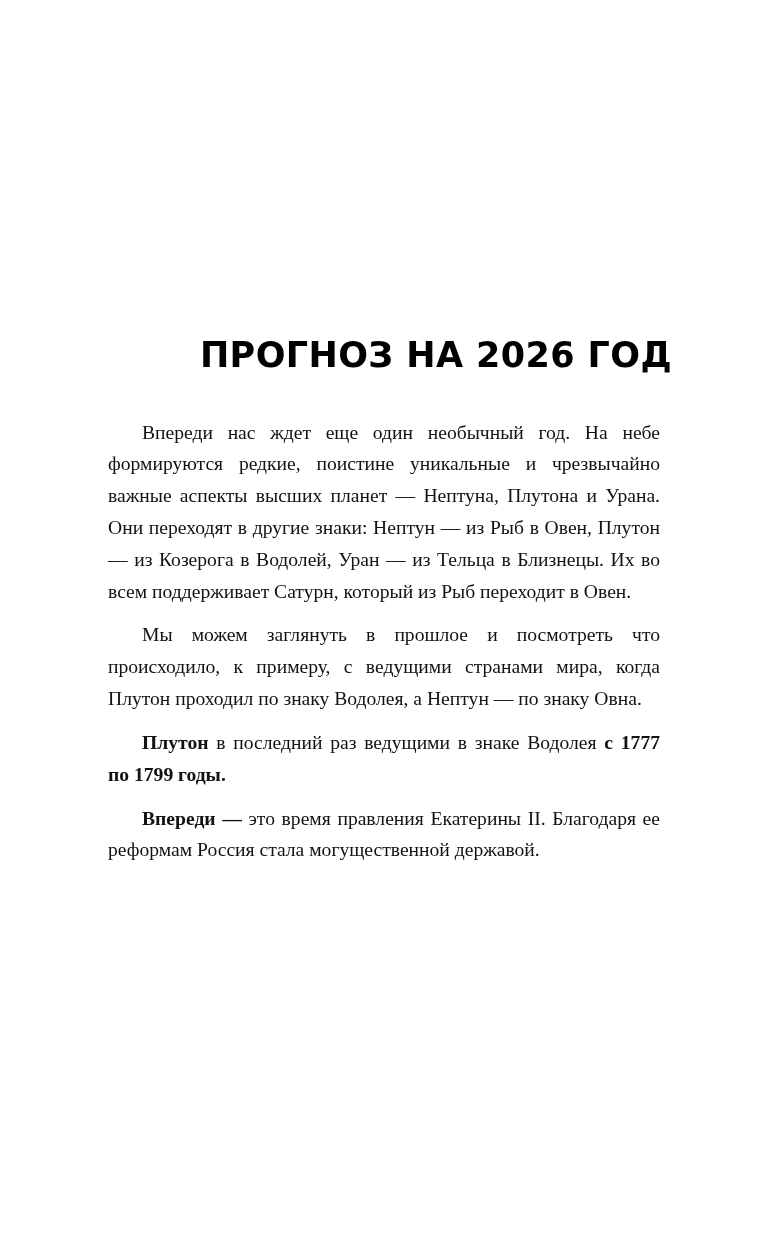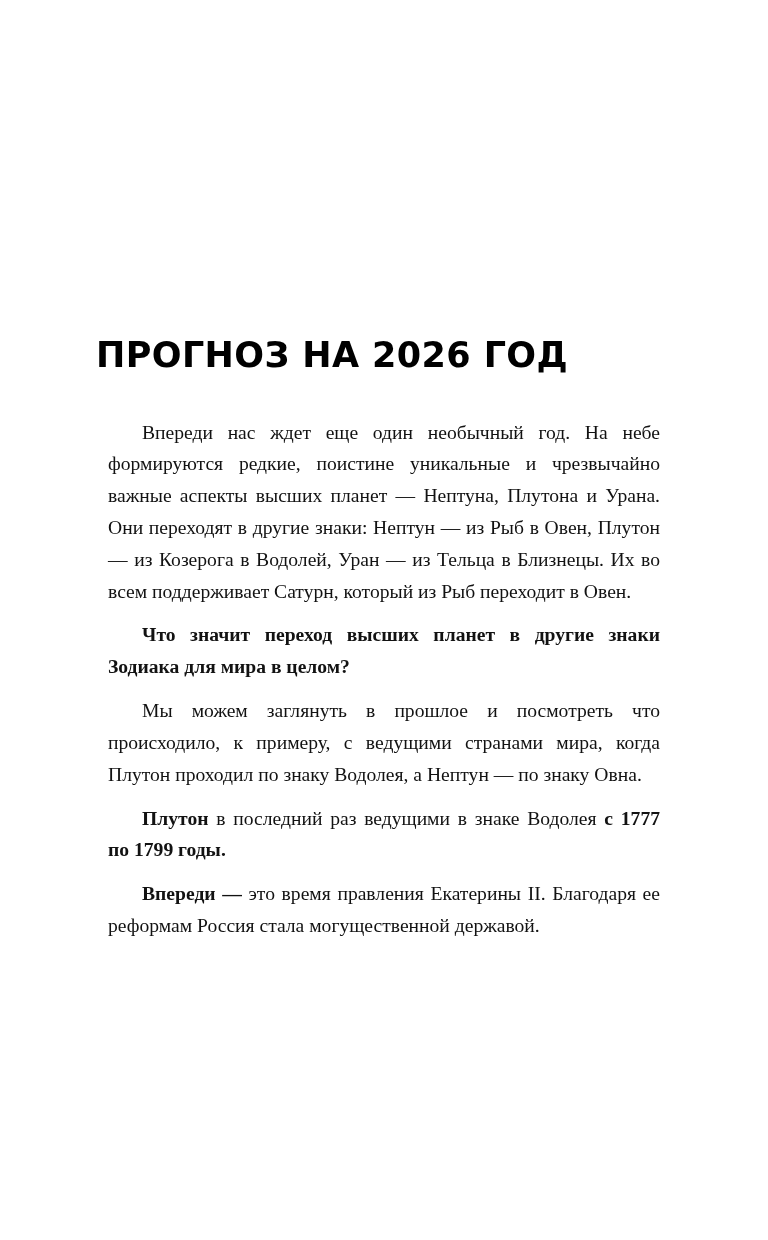--- a/index.html
+++ b/index.html
@@ -20,21 +20,21 @@
     height: 1240px;
     box-sizing: border-box;
     padding: 336px 96px 0 96px;
   }
   .chapter-title {
     font-family: "DejaVu Sans", sans-serif;
     font-weight: bold;
     font-size: 35px;
     line-height: 1.1;
     letter-spacing: 0.4px;
-    text-align: left;
+    text-align: right;
     color: #000000;
     margin: 0 0 42px 0;
   }
   .body-text {
     font-size: 19.6px;
     line-height: 1.625;
     text-align: justify;
     text-justify: inter-word;
     color: #121212;
     hyphens: manual;
@@ -57,23 +57,20 @@
 
   <h1 class="chapter-title">ПРОГНОЗ НА 2026 ГОД</h1>
 
   <div class="body-text">
 
     <p>
       <span>Впереди нас ждет еще один необычный год. На небе формируются редкие, поистине уникальные и чрезвычайно важные аспекты высших планет — Нептуна, Плутона и Урана. Они переходят в другие знаки: Нептун — из Рыб в Овен, Плутон — из Козерога в Водолей, Уран — из Тельца в Близнецы. Их во всем поддерживает Сатурн, который из Рыб переходит в Овен.</span>
     </p>
 
 
-    <p>
-      <b class="q-head">Что значит переход высших планет в другие знаки Зодиака для мира в целом?</b>
-    </p>
 
     <p>
       <span>Мы можем заглянуть в прошлое и посмотреть что происходило, к примеру, с ведущими странами мира, когда Плутон проходил по знаку Водолея, а Нептун — по знаку Овна.</span>
     </p>
 
     <p>
       <b>Плутон</b><span> в последний раз ведущими в знаке Водолея </span><b>с 1777 по 1799 годы.</b>
     </p>
 
 

